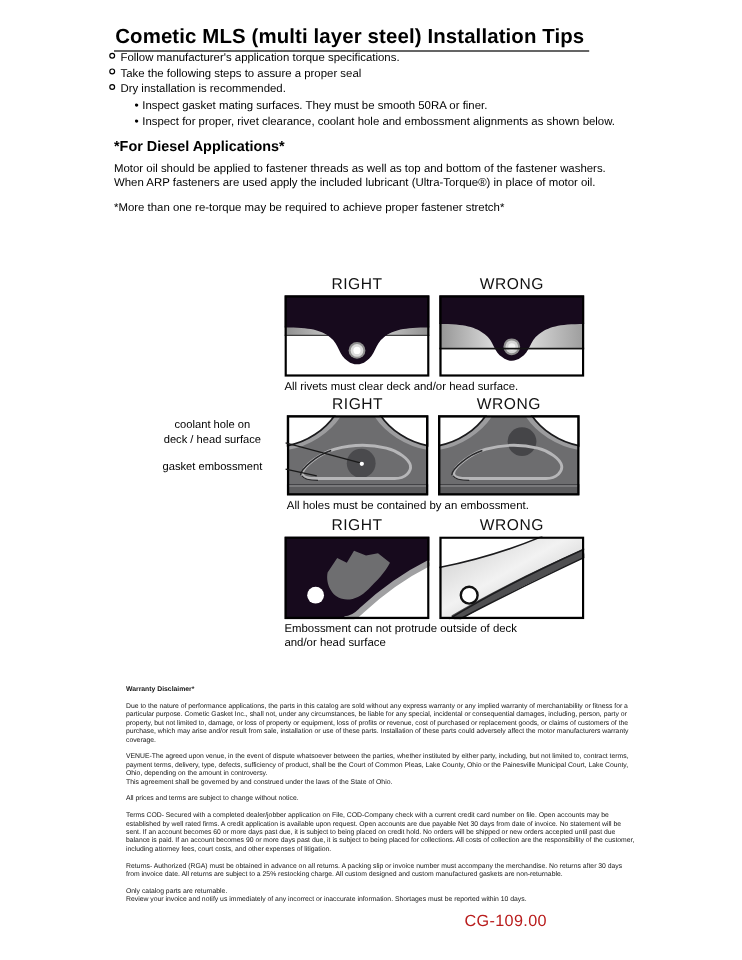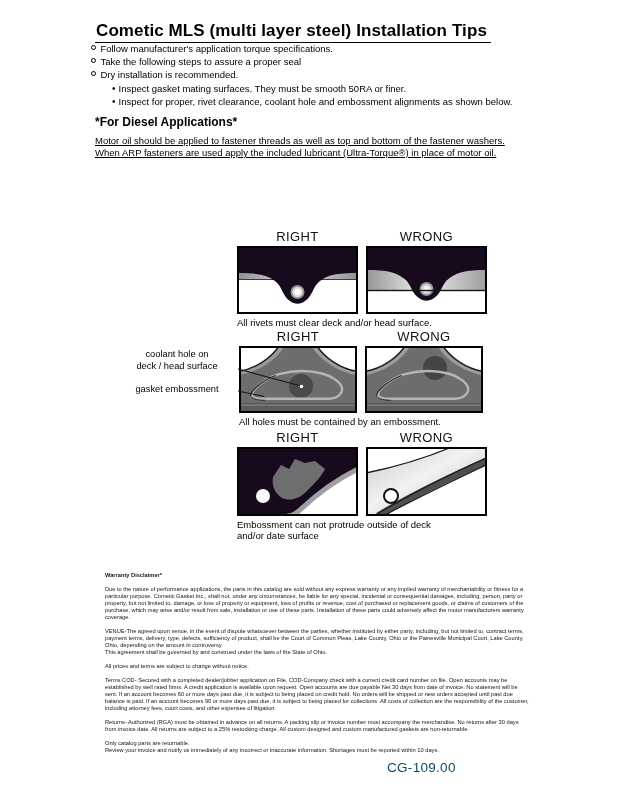--- a/index.html
+++ b/index.html
@@ -8,55 +8,56 @@
   .title{position:absolute;left:95px;top:21px;font-size:17px;font-weight:bold;
          border-bottom:1.6px solid #000;padding:0 4px 1px 1px;letter-spacing:0.1px;}
   .intro{position:absolute;left:91px;top:42px;width:455px;font-size:9.5px;line-height:13.2px;}
   .b{white-space:nowrap;}
   .sub{margin-left:21px;}
   .mc{display:inline-block;width:3.4px;height:3.4px;border:1px solid #000;border-radius:50%;
       margin-right:4px;vertical-align:2px;}
   .md{display:inline-block;margin-right:3px;font-size:10px;vertical-align:0px;}
   .section{position:absolute;left:95px;top:116px;width:436px;font-size:9.5px;line-height:12.6px;}
   .section .h{font-size:12px;font-weight:bold;margin:0 0 6px 0;}
-  .section p{margin:0 0 8px 0;text-decoration:underline;}
+  .section p{margin:0 0 8px 0;}
   .diag-row{position:absolute;display:flex;flex-direction:column;z-index:1;justify-content:space-between;}
   .dlabels{display:flex;gap:8px;margin-bottom:2px;}
   .dlabel{text-align:center;font-size:13px;letter-spacing:0.4px;color:#111;}
   .w121{width:121px;} .w118{width:118px;}
   .dboxes{display:flex;gap:8px;}
   .dboxes svg{display:block;}
   .dcaption{font-size:9.5px;margin-top:3px;line-height:11px;}
   .anno{position:absolute;left:118px;top:349px;width:118px;text-align:center;
         font-size:9.3px;line-height:11.5px;z-index:2;}
   .anno .a2{margin-top:12px;}
   .leader{position:absolute;left:118px;top:347px;z-index:5;pointer-events:none;}
   .legal{position:absolute;left:105px;top:572px;width:426px;font-size:5.7px;line-height:7px;color:#141414;}
   .legal .lh{font-weight:bold;margin:0 0 7px 0;}
   .legal p{margin:0 0 7px 0;}
-  .footer{position:absolute;left:387px;top:760px;font-size:13.5px;letter-spacing:0.3px;color:#0c4a6e;}
+  .footer{position:absolute;left:387px;top:760px;font-size:13.5px;letter-spacing:0.3px;color:#b91c1c;}
 </style>
 </head>
 <body>
 
 <div class="page">
 
   <div class="title">Cometic MLS (multi layer steel) Installation Tips</div>
 
   <div class="intro">
     <div class="b"><span class="mc"></span><span>Follow manufacturer's application torque specifications.</span></div>
     <div class="b"><span class="mc"></span><span>Take the following steps to assure a proper seal</span></div>
     <div class="b"><span class="mc"></span><span>Dry installation is recommended.</span></div>
     <div class="b sub"><span class="md">•</span><span>Inspect gasket mating surfaces.  They must be smooth 50RA or finer.</span></div>
     <div class="b sub"><span class="md">•</span><span>Inspect for proper, rivet clearance, coolant hole and embossment alignments as shown below.</span></div>
   </div>
 
   <div class="section">
     <div class="h">*For Diesel Applications*</div>
     <p>Motor oil should be applied to fastener threads as well as top and bottom of the fastener washers. When ARP fasteners are used apply the included lubricant (Ultra-Torque®) in place of motor oil.</p>
+    <p>*More than one re-torque may be required to achieve proper fastener stretch*</p>
   </div>
 
   <div class="diag-row" style="left:237px;top:229px;">
     <div class="dlabels">
       <span class="dlabel w121">RIGHT</span>
       <span class="dlabel w121">WRONG</span>
     </div>
     <div class="dboxes">
       <svg width="121" height="68" viewBox="0 0 121 68">
         <defs>
@@ -176,21 +177,21 @@
         <path d="M0,26 C30,20 62,10 86,0" stroke="#1b1b1d" stroke-width="1.3" fill="none"></path>
         <path d="M12,69 C40,52 80,32 121,14" stroke="#4f4f51" stroke-width="7" fill="none"></path>
         <path d="M8,69 C37,51 78,30 121,10.5" stroke="#1b1b1d" stroke-width="1.2" fill="none"></path>
         <path d="M17,69 C45,54 84,35 121,17.5" stroke="#1b1b1d" stroke-width="1.2" fill="none"></path>
         <circle cx="25" cy="49" r="7" fill="#ffffff" stroke="#111111" stroke-width="2"></circle>
         <rect x="1" y="1" width="119" height="67" fill="none" stroke="#000" stroke-width="2"></rect>
       </svg>
     </div>
     <div class="dcaption">
       <div>Embossment can not protrude outside of deck</div>
-      <div>and/or date surface</div>
+      <div>and/or head surface</div>
     </div>
   </div>
 
   <div class="legal">
     <div class="lh">Warranty Disclaimer*</div>
     <p>Due to the nature of performance applications, the parts in this catalog are sold without any express warranty or any implied warranty of merchantability or fitness for a particular purpose.  Cometic Gasket Inc., shall not, under any circumstances, be liable for any special, incidental or consequential damages, including, person, party or property, but not limited to, damage, or loss of property or equipment, loss of profits or revenue, cost of purchased or replacement goods, or claims of customers of the purchase, which may arise and/or result from sale, installation or use of these parts.  Installation of these parts could adversely affect the motor manufacturers warranty coverage.</p>
     <p>
       <span>VENUE-The agreed upon venue, in the event of dispute whatsoever between the parties, whether instituted by either party, including, but not limited to, contract terms, payment terms, delivery, type, defects, sufficiency of product, shall be the Court of Common Pleas, Lake County, Ohio or the Painesville Municipal Court, Lake County, Ohio, depending on the amount in controversy.</span><br>
       <span>This agreement shall be governed by and construed under the laws of the State of Ohio.</span>
     </p>

